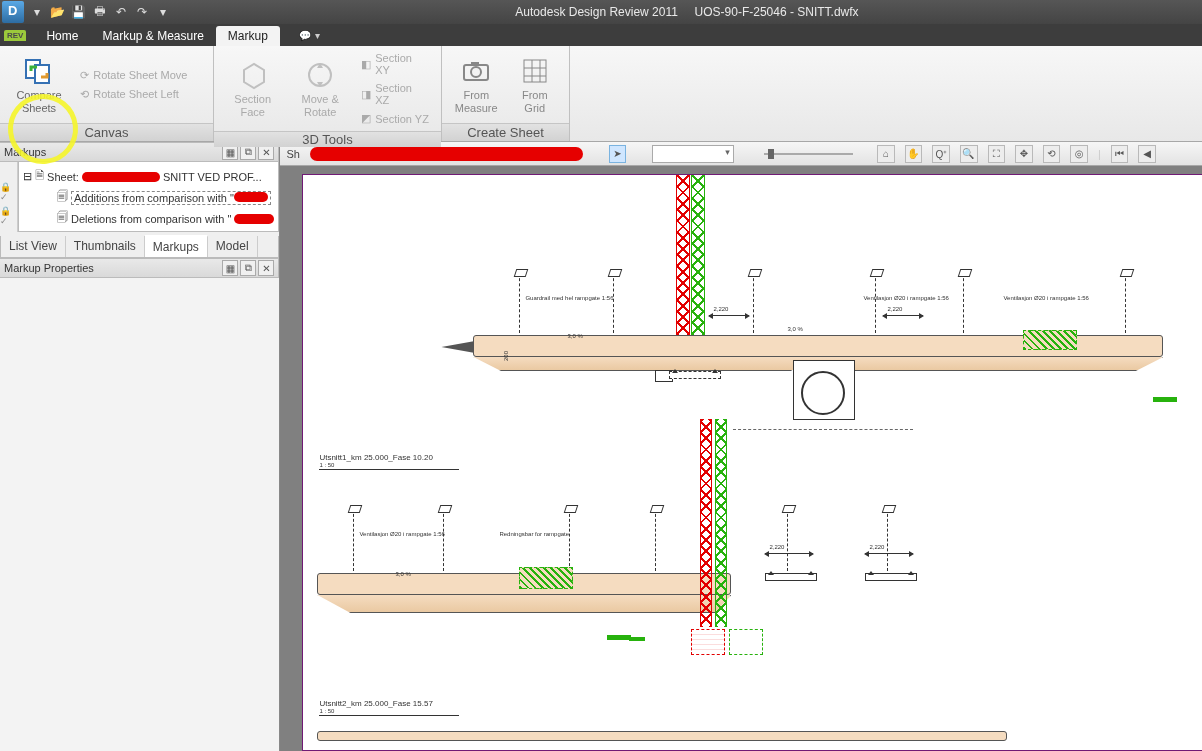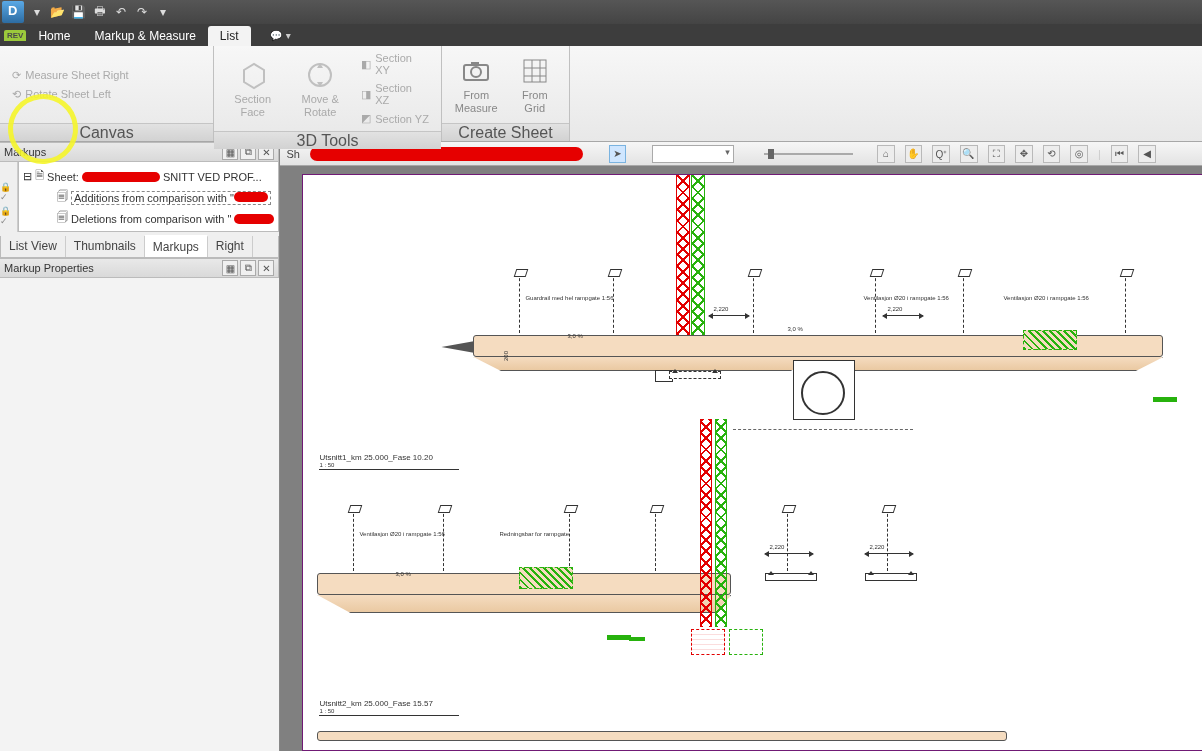--- a/index.html
+++ b/index.html
@@ -8,30 +8,30 @@
   
   .titlebar { height: 24px; background: linear-gradient(#565656,#444); color: #fff; display: flex; align-items: center; }
   .appicon { width: 22px; height: 22px; margin-left: 2px; background: linear-gradient(#5aa9e6,#2d6ca2); border-radius: 2px; position: relative; }
   .appicon::after { content: "D"; position: absolute; left: 6px; top: 2px; font-weight: bold; font-size: 13px; color: #fff; }
   .qat { display: flex; align-items: center; gap: 3px; margin-left: 4px; }
   .qat-btn { width: 18px; height: 18px; color: #ddd; display: flex; align-items: center; justify-content: center; font-size: 12px; }
   .title-text { flex: 1; text-align: center; color: #e9e9e9; font-size: 12px; }
 
   
   .tabstrip { height: 22px; background: #3d3d3d; display: flex; align-items: flex-end; padding-left: 4px; }
-  .rev-badge { background: #9bc93b; color: #4a4a4a; font-size: 8px; font-weight: bold; padding: 1px 3px; border-radius: 2px 2px 0 0; margin-right: 0; align-self: center; }
+  .rev-badge { background: #9bc93b; color: #4a4a4a; font-size: 8px; font-weight: bold; padding: 1px 3px; border-radius: 2px 2px 0 0; margin-right: 8px; align-self: center; }
   .tab { padding: 3px 12px; color: #fff; font-size: 12px; border-radius: 3px 3px 0 0; }
   .tab.active { background: #f3f3f3; color: #222; }
   .tab-help { margin-left: 20px; color: #ccc; align-self: center; font-size: 10px; }
 
   
   .ribbon { height: 96px; background: linear-gradient(#f7f7f7,#e8e8e8); display: flex; border-bottom: 1px solid #a7a7a7; }
   .ribbon-group { border-right: 1px solid #c0c0c0; display: flex; flex-direction: column; }
   .ribbon-body { flex: 1; display: flex; align-items: center; padding: 4px 8px; gap: 6px; }
-  .ribbon-label { height: 18px; background: linear-gradient(#e2e2e2,#d2d2d2); text-align: center; font-size: 16px; color: #555; border-top: 1px solid #c5c5c5; display: flex; align-items: center; justify-content: center; }
+  .ribbon-label { height: 18px; background: linear-gradient(#e2e2e2,#d2d2d2); text-align: center; font-size: 13px; color: #555; border-top: 1px solid #c5c5c5; display: flex; align-items: center; justify-content: center; }
 
   .big-btn { display: flex; flex-direction: column; align-items: center; justify-content: center; width: 62px; height: 62px; color: #666; font-size: 11px; line-height: 1.15; text-align: center; }
   .big-btn.disabled { color: #aaa; }
   .big-btn .icon-box { width: 32px; height: 32px; margin-bottom: 2px; display: flex; align-items: center; justify-content: center; }
 
   .small-list { display: flex; flex-direction: column; gap: 2px; }
   .small-item { display: flex; align-items: center; gap: 4px; color: #aaa; font-size: 11px; padding: 2px 4px; }
 
   
   .highlight-circle { position: absolute; left: 8px; top: 48px; width: 70px; height: 70px; border: 5px solid #f5f52a; border-radius: 50%; pointer-events: none; transform: rotate(-6deg); opacity: 0.9; z-index: 5; }
@@ -110,39 +110,56 @@
   <div class="appicon"></div>
   <div class="qat">
     <div class="qat-btn">▾</div>
     <div class="qat-btn">📂</div>
     <div class="qat-btn">💾</div>
     <div class="qat-btn">🖶</div>
     <div class="qat-btn">↶</div>
     <div class="qat-btn">↷</div>
     <div class="qat-btn">▾</div>
   </div>
+  <div class="title-text">
+    <span>Autodesk Design Review 2011</span>
+    &nbsp;&nbsp;&nbsp;
+    <span>UOS-90-F-25046 - SNITT.dwfx</span>
+  </div>
 </div>
 
 <div class="tabstrip">
   <div class="rev-badge">REV</div>
   <div class="tab">Home</div>
   <div class="tab">Markup &amp; Measure</div>
-  <div class="tab active">List</div>
+  <div class="tab active">Markup</div>
   <div class="tab-help">💬 ▾</div>
 </div>
 
 <div class="ribbon" style="position:relative;">
   <div class="highlight-circle"></div>
 
   <div class="ribbon-group" style="width:214px;">
     <div class="ribbon-body">
+      <div class="big-btn">
+        <div class="icon-box">
+          <svg width="32" height="32" viewBox="0 0 32 32">
+              <rect x="3" y="5" width="14" height="18" fill="#fff" stroke="#3571b4" stroke-width="2"></rect>
+              <rect x="12" y="10" width="14" height="18" fill="#fff" stroke="#3571b4" stroke-width="2"></rect>
+              <path d="M14 12 L8 12 L8 16" stroke="#3bb23b" stroke-width="3" fill="none"></path>
+              <path d="M18 22 L24 22 L24 18" stroke="#e29a2e" stroke-width="3" fill="none"></path>
+            </svg>
+        </div>
+        <span>Compare</span>
+        <span>Sheets</span>
+      </div>
       <div class="small-list">
         <div class="small-item">
             <span>⟳</span>
-            <span>Measure Sheet Right</span>
+            <span>Rotate Sheet Move</span>
           </div>
         <div class="small-item">
             <span>⟲</span>
             <span>Rotate Sheet Left</span>
           </div>
       </div>
     </div>
     <div class="ribbon-label">Canvas</div>
   </div>
 
@@ -251,21 +268,21 @@
             <span class="redact" style="width:40px;"></span>
         </div>
       </div>
     </div>
     <div style="height:4px;background:#efefef;"></div>
 
     <div class="subtabs">
       <div class="subtab">List View</div>
       <div class="subtab">Thumbnails</div>
       <div class="subtab active">Markups</div>
-      <div class="subtab">Right</div>
+      <div class="subtab">Model</div>
     </div>
 
     <div class="panel-head">
       <span>Markup Properties</span>
       <span class="spacer"></span>
       <span class="hicon">▦</span>
       <span class="hicon">⧉</span>
       <span class="hicon">✕</span>
     </div>
   </div>

